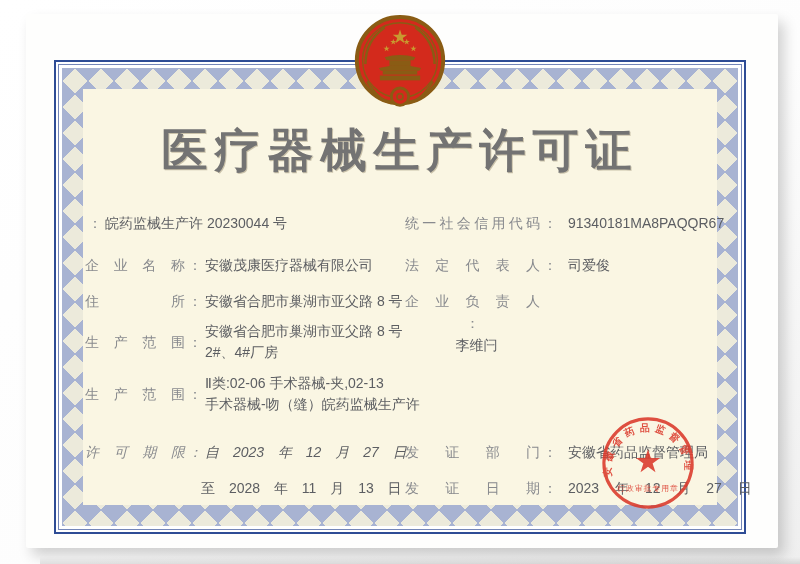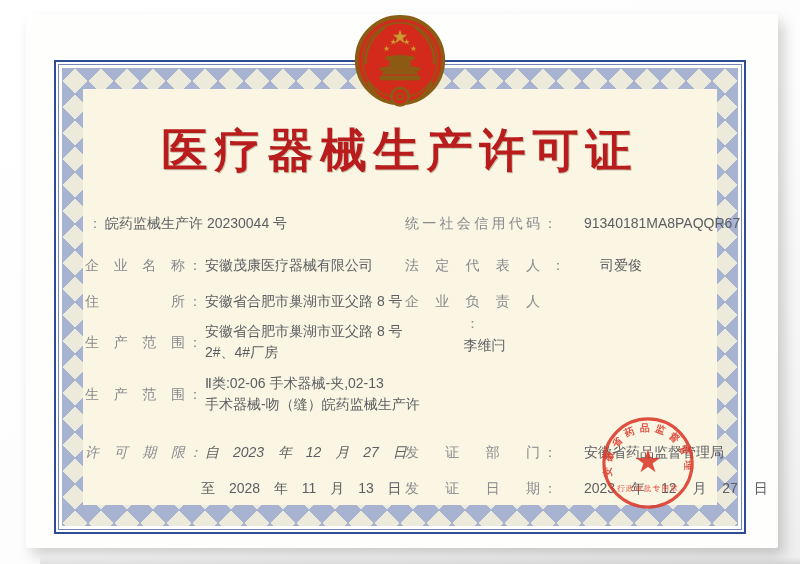--- a/index.html
+++ b/index.html
@@ -29,42 +29,42 @@
       linear-gradient(45deg,#a8b3d2 25%,transparent 25%),
       linear-gradient(315deg,#a8b3d2 25%,transparent 25%);
     background-size:26px 26px;
   }
   .inner{ width:100%; height:100%; background:#faf6e3; }
 
   
   .cert-title{
     position:absolute; left:0; top:120px; width:800px;
     text-align:center; font-size:46px; font-weight:900;
-    letter-spacing:7px; color:#b91c1c;
+    letter-spacing:7px; color:#737373;
     text-shadow:1px 1px 0 rgba(60,40,0,.25);
   }
 
   
   .row{
     position:absolute; display:flex; align-items:center;
     font-size:14px; color:#5c5e62; height:22px; line-height:22px;
     white-space:nowrap;
   }
   .row.multi{ height:44px; line-height:21px; }
   .lbl{
     display:inline-block; width:100px; color:#888a8e;
     text-align:justify; text-align-last:justify; flex:0 0 auto;
   }
   .lbl-r{
     display:inline-block; width:135px; color:#888a8e;
     text-align:justify; text-align-last:justify; flex:0 0 auto;
   }
   .colon{ color:#888a8e; padding:0 3px; flex:0 0 auto; }
   .val{ color:#5c5e62; }
-  .val-r{ color:#5c5e62; margin-left:24px; }
+  .val-r{ color:#5c5e62; margin-left:8px; }
   .val2{ color:#5c5e62; white-space:nowrap; }
   .date{ word-spacing:10px; }
   .date-r{ word-spacing:12px;text-align:right; }
 
   .seal-svg{ position:absolute; left:599px; top:414px; width:98px; height:98px; z-index:6; opacity:.88; }
   .emblem-svg{ position:absolute; left:352px; top:14px; width:96px; height:102px; z-index:5; }
   .bottom-shade{
     position:absolute; left:40px; right:0; bottom:0; height:7px;
     background:linear-gradient(to bottom,transparent,rgba(0,0,0,.10));
   }
@@ -154,21 +154,21 @@
 <div class="row" style="left:201px; top:477px;">
   <span class="val date">至 2028 年 11 月 13 日</span>
 </div>
 
 <div class="row" style="left:405px; top:212px;">
   <span class="lbl-r">统一社会信用代码</span>
     <span class="colon">：</span>
     <span class="val-r">91340181MA8PAQQR67</span>
 </div>
 
-<div class="row" style="left:405px; top:254px;gap:8px;">
+<div class="row" style="left:405px; top:254px;">
   <span class="lbl-r">法定代表人</span>
     <span class="colon">：</span>
     <span class="val-r">司爱俊</span>
 </div>
 
 <div class="row" style="left:405px; top:290px;flex-direction:column;">
   <span class="lbl-r">企业负责人</span>
     <span class="colon">：</span>
     <span class="val-r">李维闩</span>
 </div>

